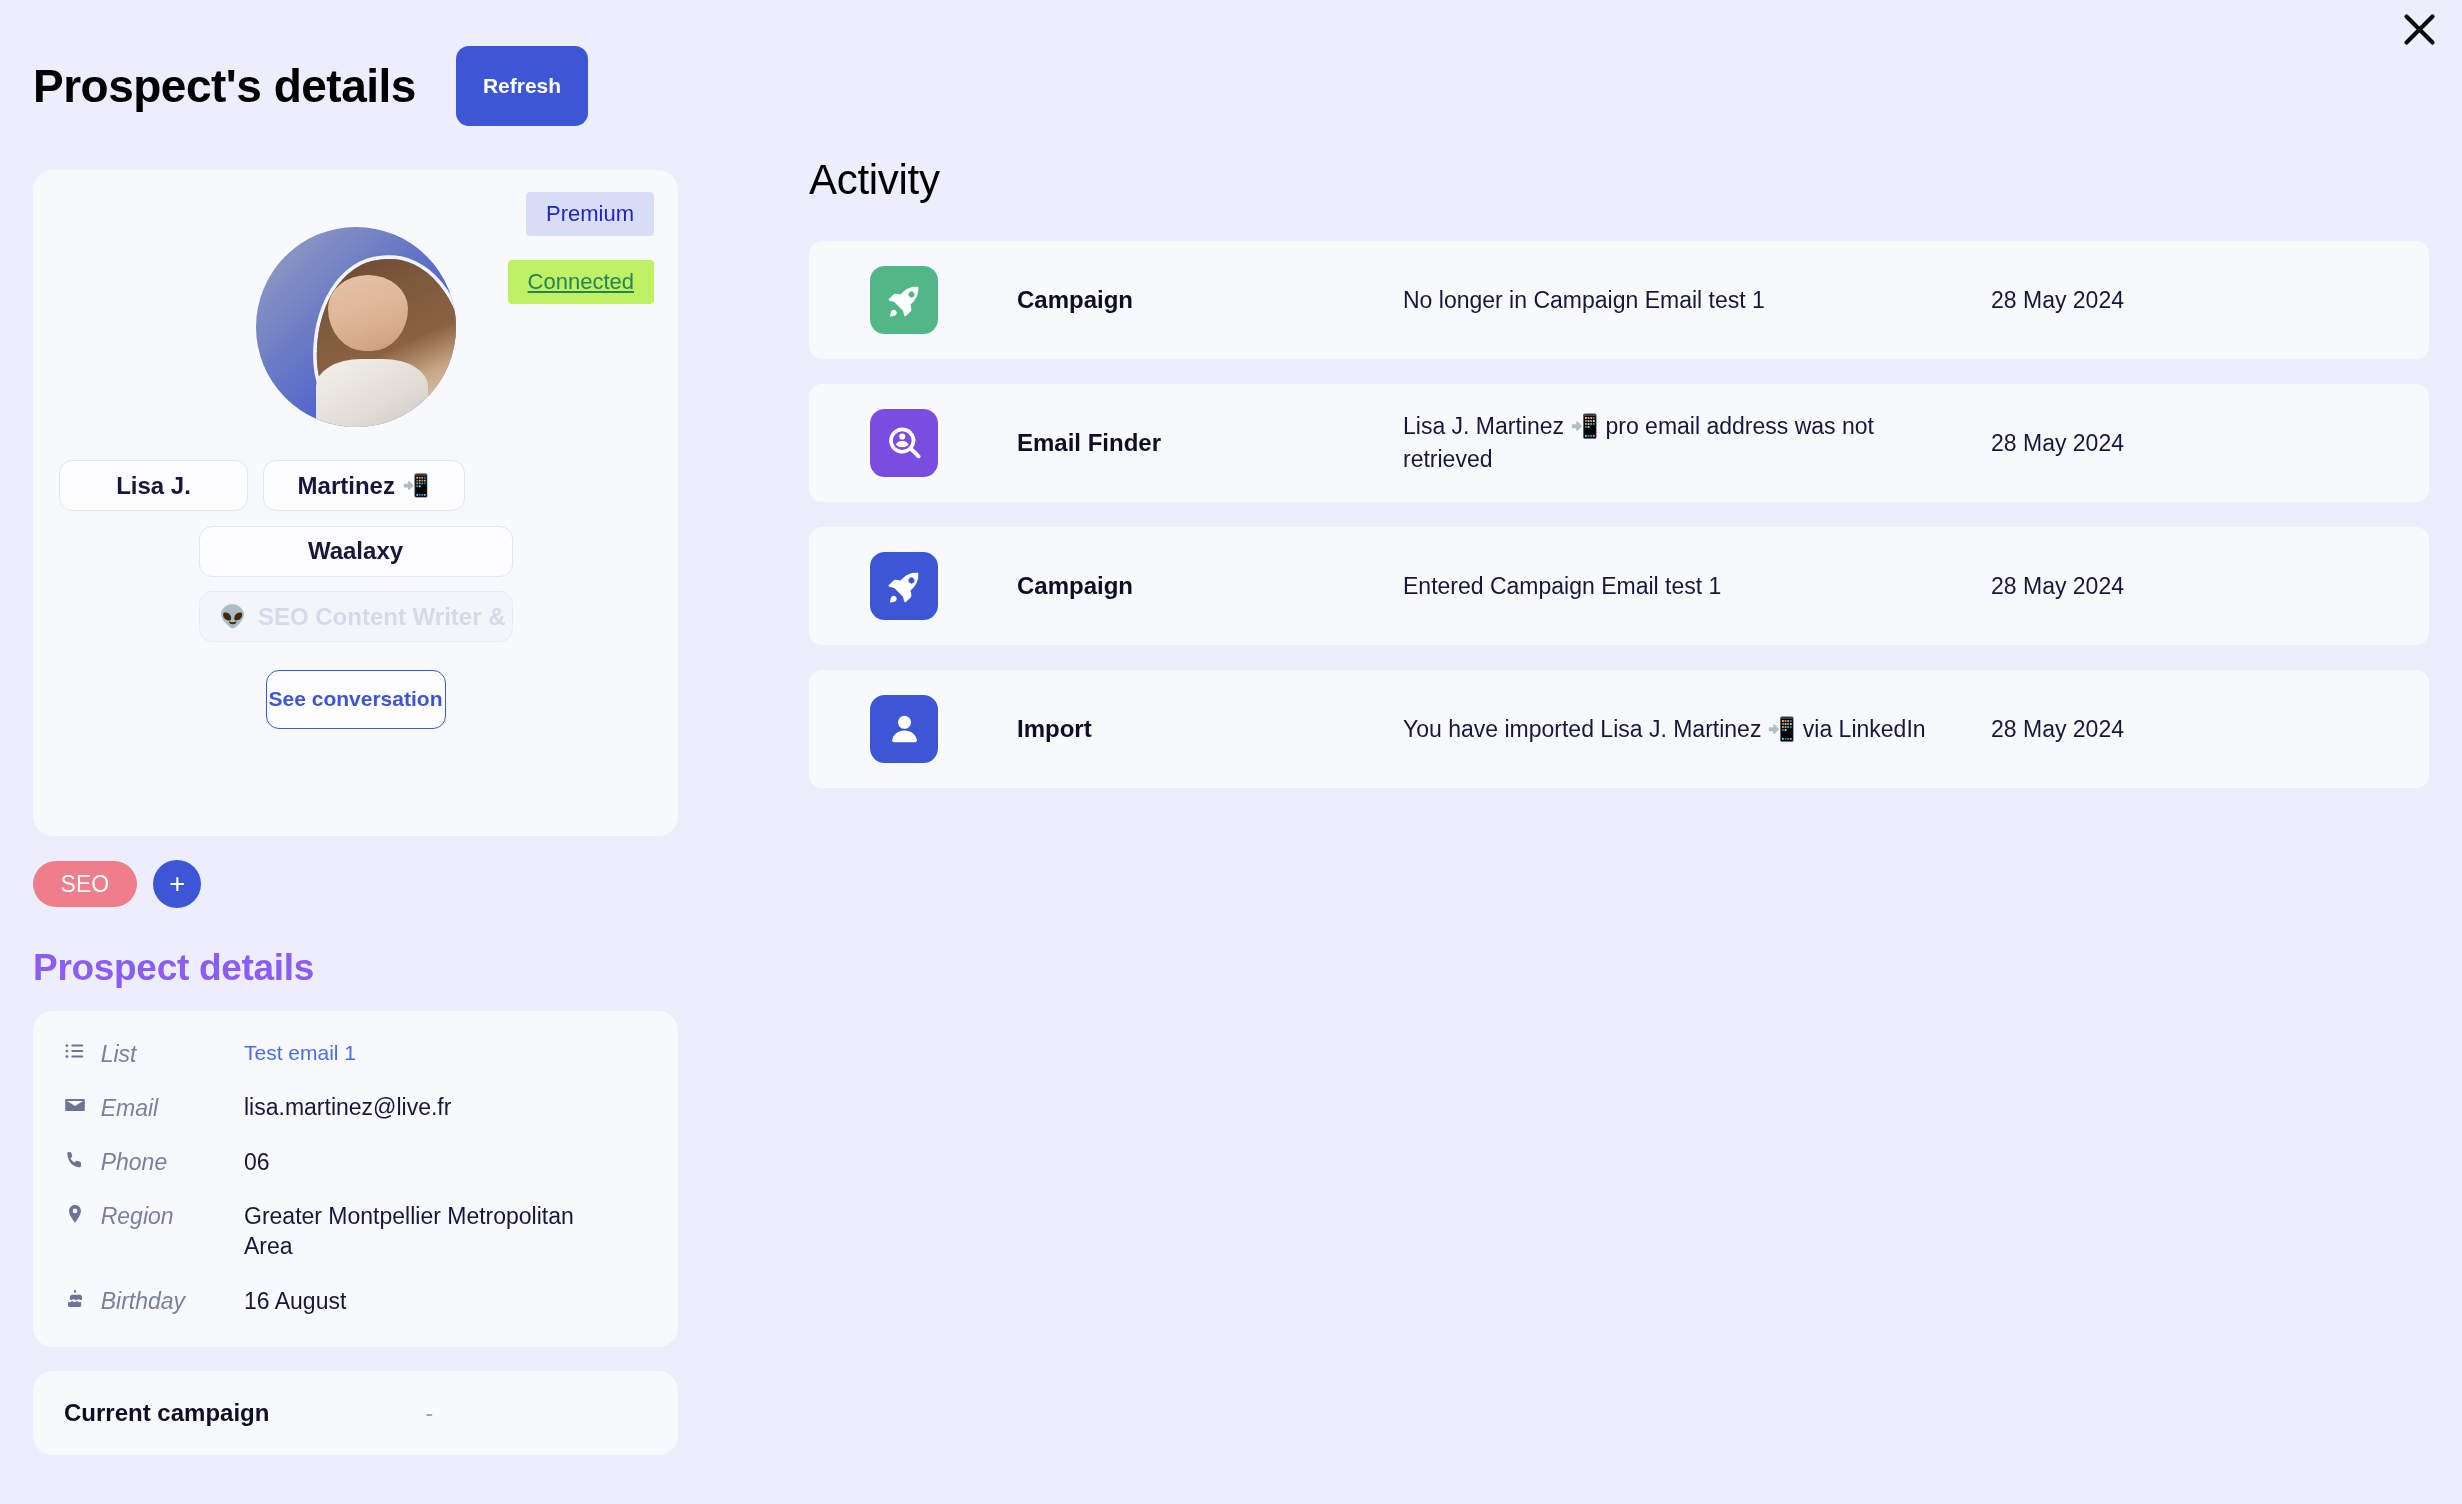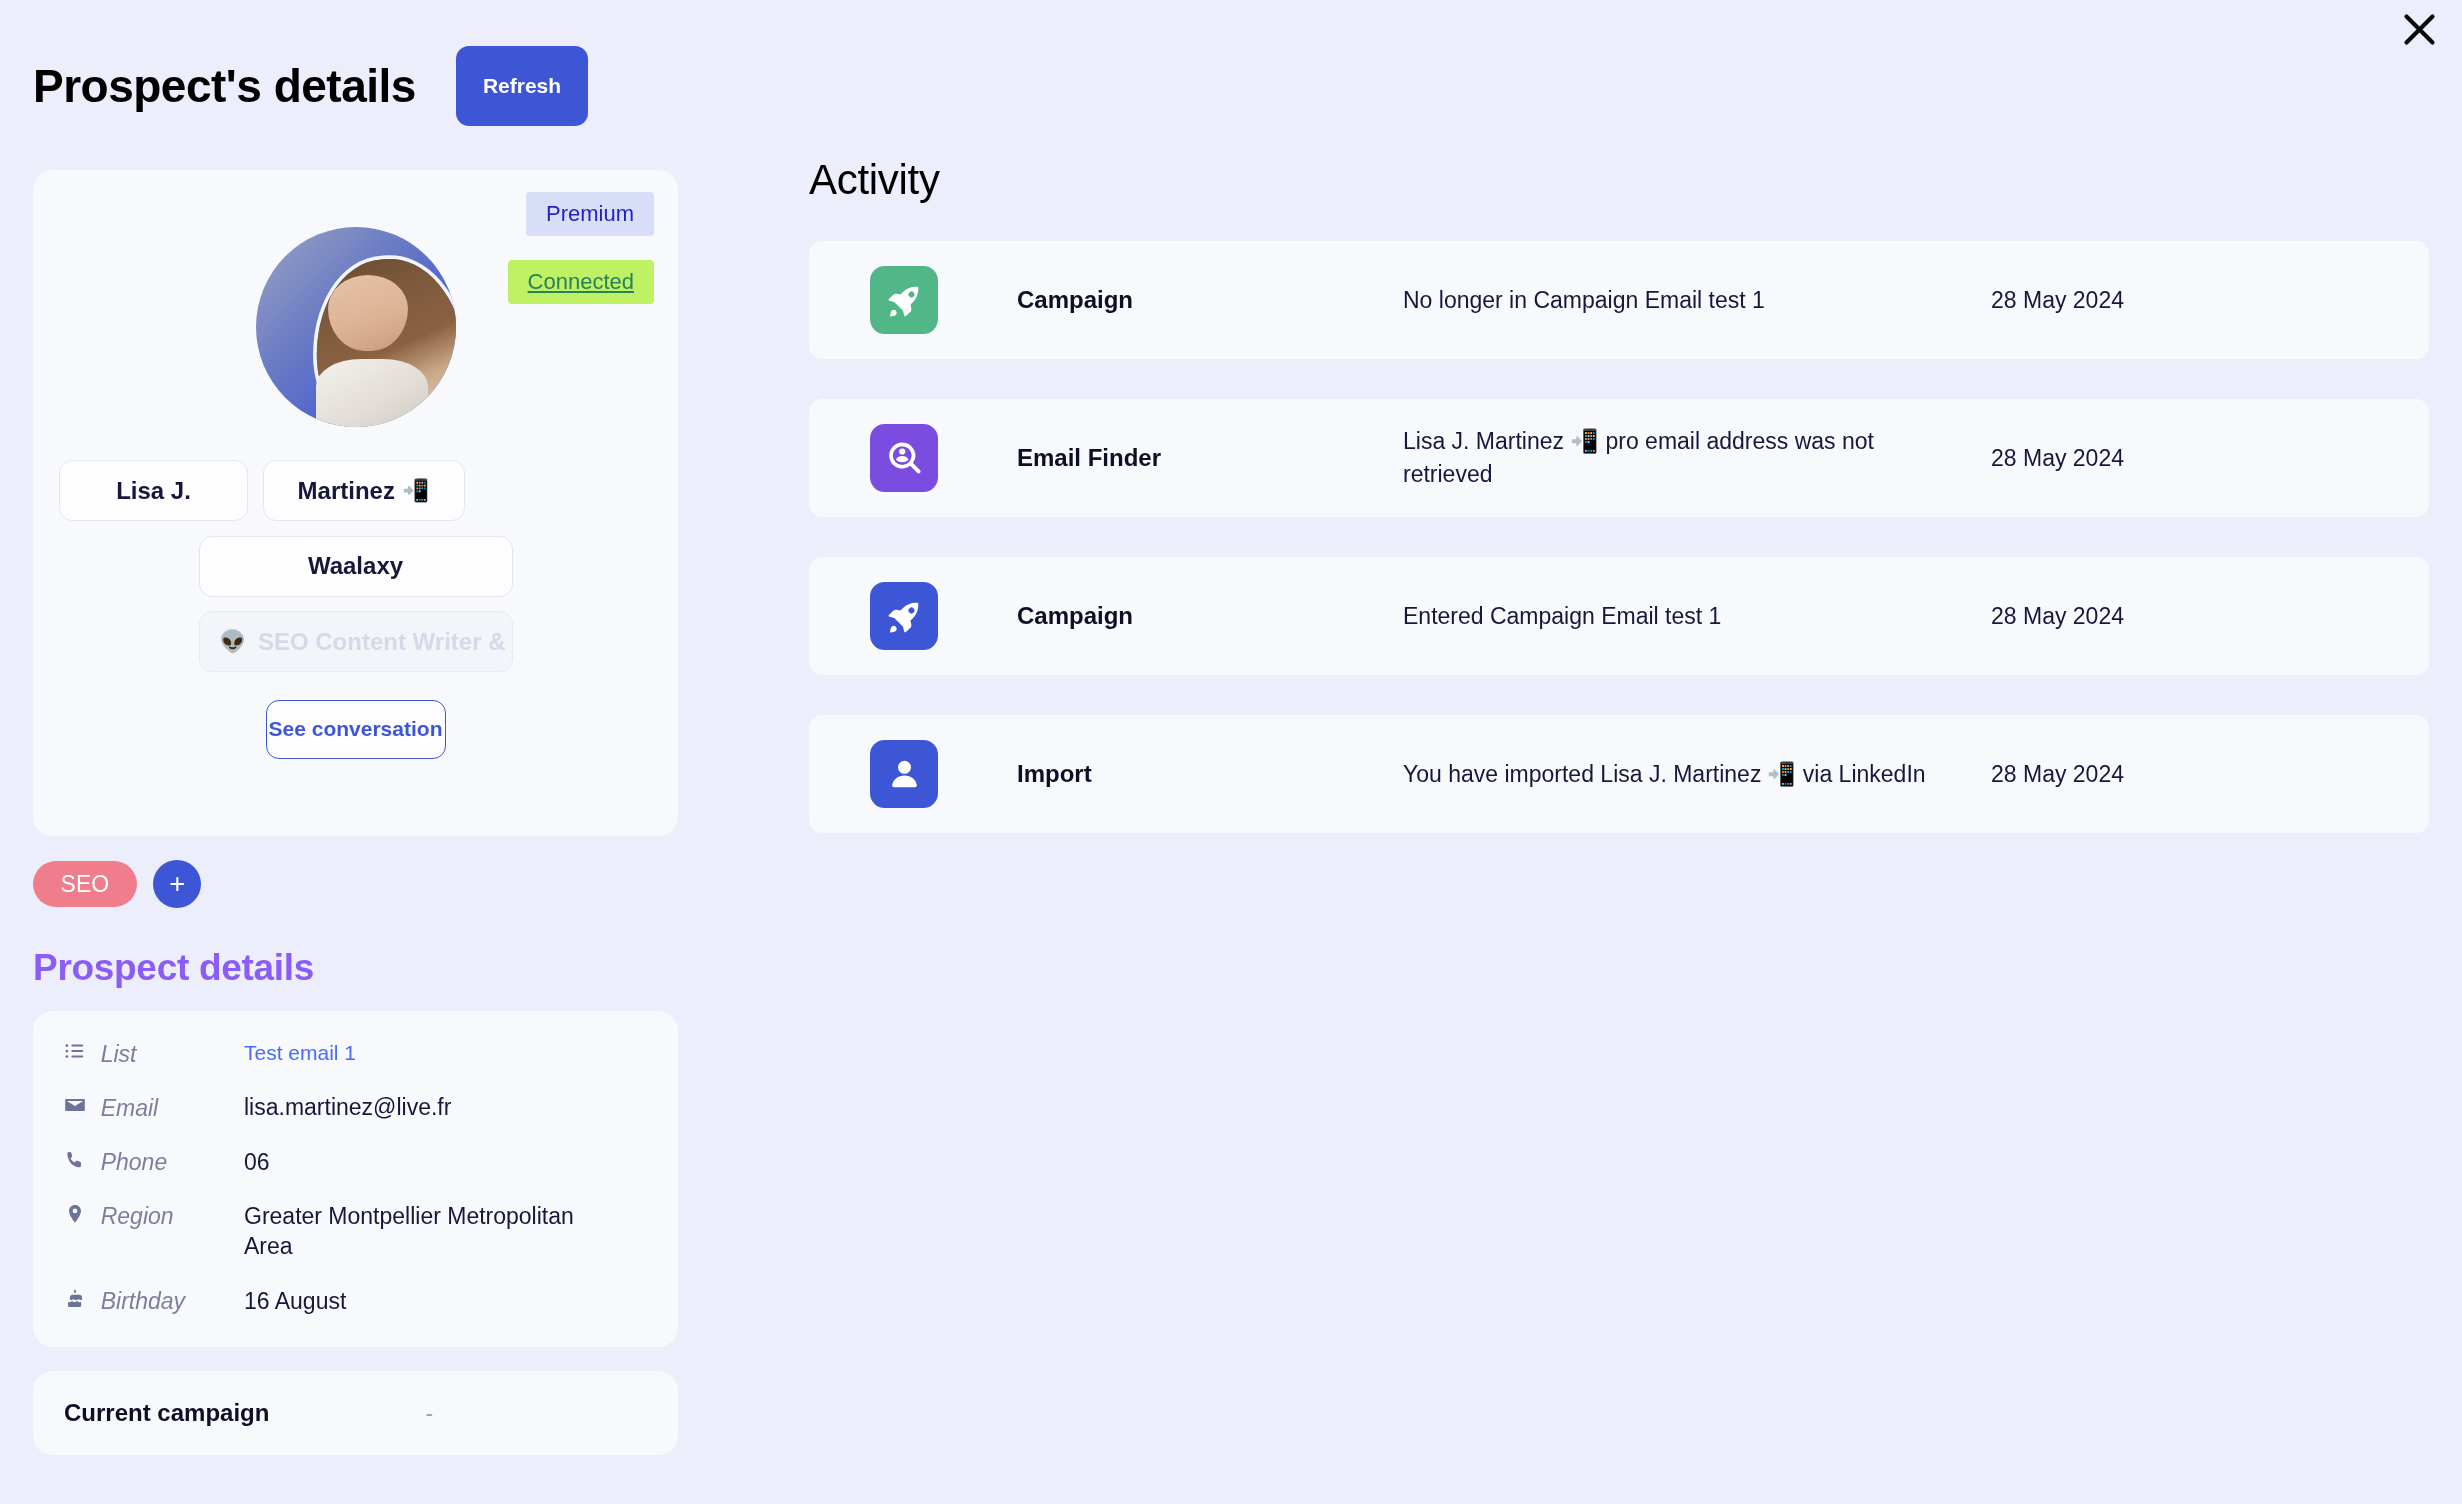--- a/index.html
+++ b/index.html
@@ -87,21 +87,21 @@
   .avatar .body {
     position: absolute; left: 30%; bottom: 0;
     width: 56%; height: 34%;
     border-radius: 40% 40% 0 0;
     background: linear-gradient(150deg, #f4f1ec 0%, #e2ddd6 60%, #cfc9c2 100%);
   }
 
   .name-row { display: flex; gap: 14.7px; margin-top: 33px; }
   .field {
     background: #fdfdff; border: 0.9px solid #e4e6f3;
-    border-radius: 13px; height: 61px;
+    border-radius: 13px; height: 51px;
     display: flex; align-items: center; justify-content: center;
     font-size: 24px; font-weight: bold; color: #15183a;
     padding: 0 16.6px; white-space: nowrap; overflow: hidden;
   }
   .field-first { flex: 0 0 189px; }
   .field-last  { flex: 0 0 202px; gap: 7.4px; }
   .field-company {
     margin: 14.7px auto 0 auto; width: 314px;
   }
   .field-jobtitle {
@@ -158,21 +158,21 @@
     display: flex; align-items: center;
   }
   .campaign-label { font-size: 24px; font-weight: bold; color: #0d0f26; }
   .campaign-value { margin-left: 156px; color: #9ba0bb; font-size: 23px; }
 
   
   .right-col { position: absolute; left: 809px; top: 156px; right: 33px; }
   .activity-title {
     font-size: 42px; font-weight: normal; color: #000; letter-spacing: -0.3px;
   }
-  .activity-list { margin-top: 37px; display: flex; flex-direction: column; gap: 40px; }
+  .activity-list { margin-top: 37px; display: flex; flex-direction: column; gap: 25px; }
   .activity-row {
     background: #f8f9fd; border-radius: 13px;
     display: flex; align-items: center;
     padding: 24px 37px; min-height: 118px;
   }
   .act-icon {
     flex: 0 0 68px; width: 68px; height: 68px; border-radius: 14.7px;
     display: flex; align-items: center; justify-content: center;
     margin-left: 24px;
   }

